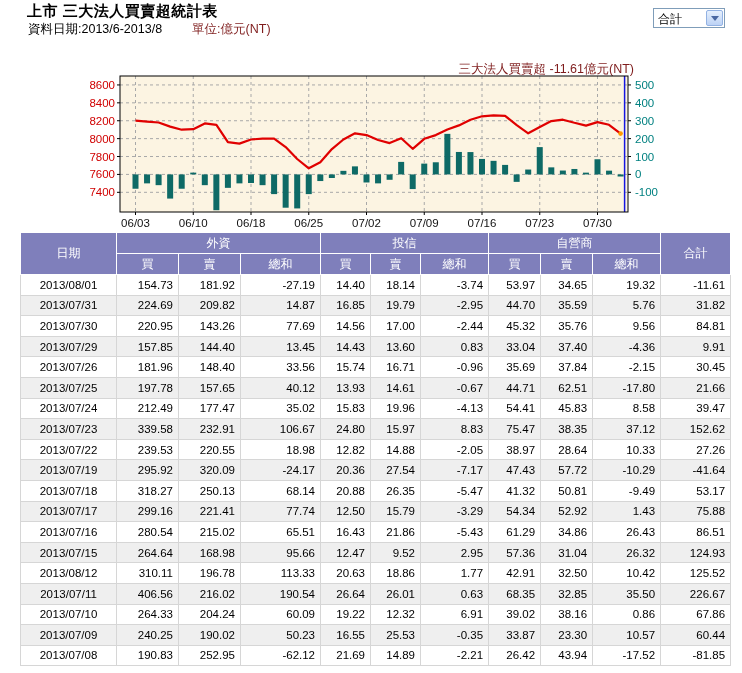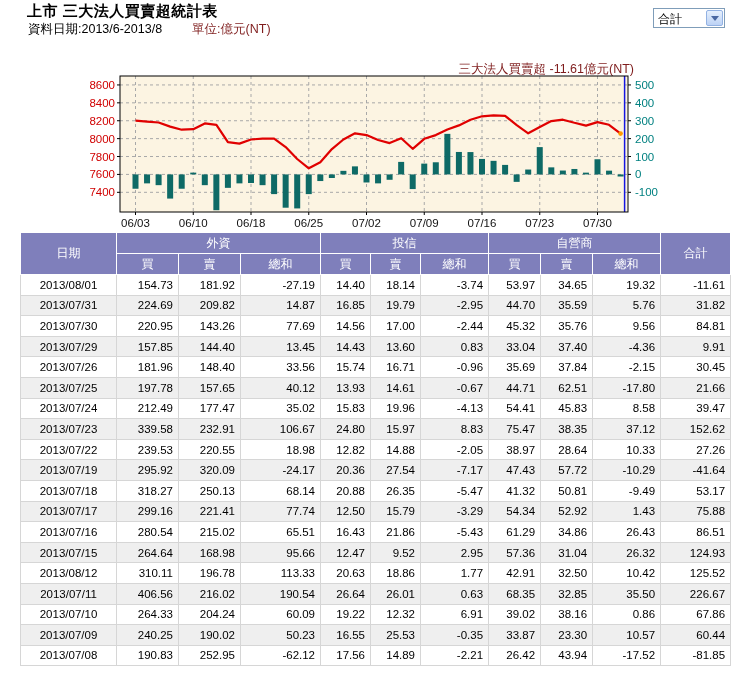--- a/index.html
+++ b/index.html
@@ -427,21 +427,21 @@
           <td class="c-num">33.87</td>
           <td class="c-num">23.30</td>
           <td class="c-num">10.57</td>
           <td class="c-num">60.44</td>
         </tr>
         <tr>
           <td class="c-date">2013/07/08</td>
           <td class="c-num">190.83</td>
           <td class="c-num">252.95</td>
           <td class="c-num">-62.12</td>
-          <td class="c-num">17.56</td>
+          <td class="c-num">21.69</td>
           <td class="c-num">14.89</td>
           <td class="c-num">-2.21</td>
           <td class="c-num">26.42</td>
           <td class="c-num">43.94</td>
           <td class="c-num">-17.52</td>
           <td class="c-num">-81.85</td>
         </tr>
       </tbody>
   </table>
 

